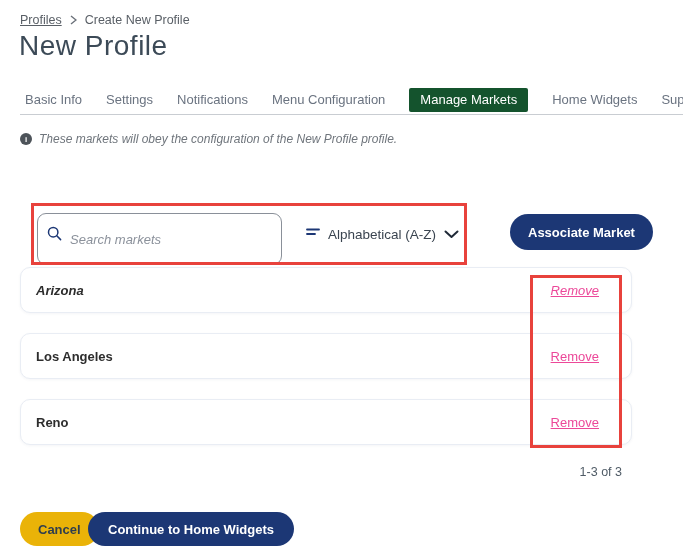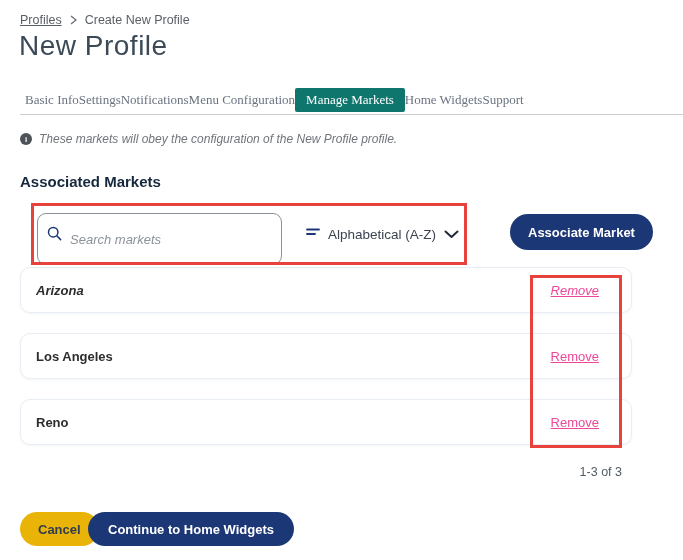--- a/index.html
+++ b/index.html
@@ -9,23 +9,23 @@
     position:relative; width:683px; height:560px; background:#fff;
     overflow:hidden; color:#2d3a46;
   }
   
   .breadcrumb { position:absolute; top:13px; left:20px; display:flex; align-items:center; gap:8px; font-size:12.5px; color:#595f66; }
   .breadcrumb a { color:#595f66; text-decoration:underline; cursor:pointer; }
   .crumb-sep svg { display:block; }
   
   .page-title { position:absolute; top:30px; left:19px; font-size:28px; font-weight:300; letter-spacing:.5px; color:#3c4a57; }
   
-  .tabs { position:absolute; top:88px; left:25px; right:0; height:24px; display:flex; align-items:center; white-space:nowrap; overflow:hidden;font-family:Liberation Serif, serif; }
+  .tabs { position:absolute; top:88px; left:25px; right:0; height:24px; display:flex; gap:24px; align-items:center; white-space:nowrap; overflow:hidden; }
   .tab { font-size:13px; color:#6a7380; line-height:24px; cursor:pointer; flex:0 0 auto; }
-  .tab.active { background:#0f766e; color:#fff; padding:0 11px; border-radius:2px; }
+  .tab.active { background:#14532d; color:#fff; padding:0 11px; border-radius:2px; }
   .tab-divider { position:absolute; top:114px; left:20px; right:0; height:1px; background:#c9cdd2; }
   
   .info-note { position:absolute; top:132px; left:20px; display:flex; align-items:center; gap:7px; }
   .info-icon { width:12px; height:12px; border-radius:50%; background:#4d5359; color:#fff; font-size:8px; font-weight:bold; display:flex; align-items:center; justify-content:center; font-style:normal; flex:0 0 auto; }
   .info-text { font-size:12px; font-style:italic; color:#6f757c; }
   
   .section-title { position:absolute; top:173px; left:20px; font-size:15px; font-weight:bold; color:#16283c; }
   
   .search-wrap { position:absolute; top:213px; left:37px; width:245px; height:52px; }
   .search-wrap input {
@@ -87,21 +87,20 @@
     <div class="tab">Home Widgets</div>
     <div class="tab">Support</div>
   </div>
   <div class="tab-divider"></div>
 
   <div class="info-note">
     <span class="info-icon">i</span>
     <span class="info-text">These markets will obey the configuration of the New Profile profile.</span>
   </div>
 
-  <h2 class="section-title">Associated Markets</h2>
 
   <div class="search-wrap">
     <span class="search-icon">
       <svg width="15" height="15" viewBox="0 0 15 15">
           <circle cx="6.2" cy="6.2" r="4.7" fill="none" stroke="#1c3775" stroke-width="1.5"></circle>
           <line x1="9.8" y1="9.8" x2="13.6" y2="13.6" stroke="#1c3775" stroke-width="1.5" stroke-linecap="round"></line>
         </svg>
     </span>
     <input type="text" placeholder="Search markets" style="">
   </div>

